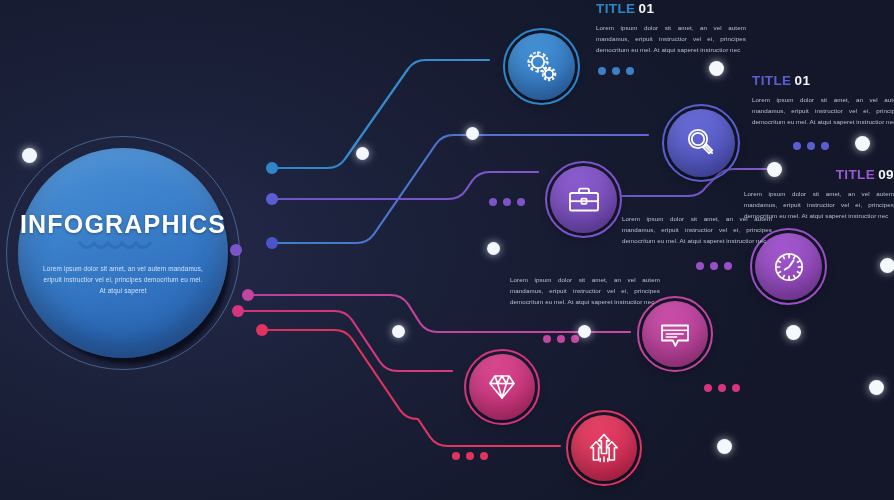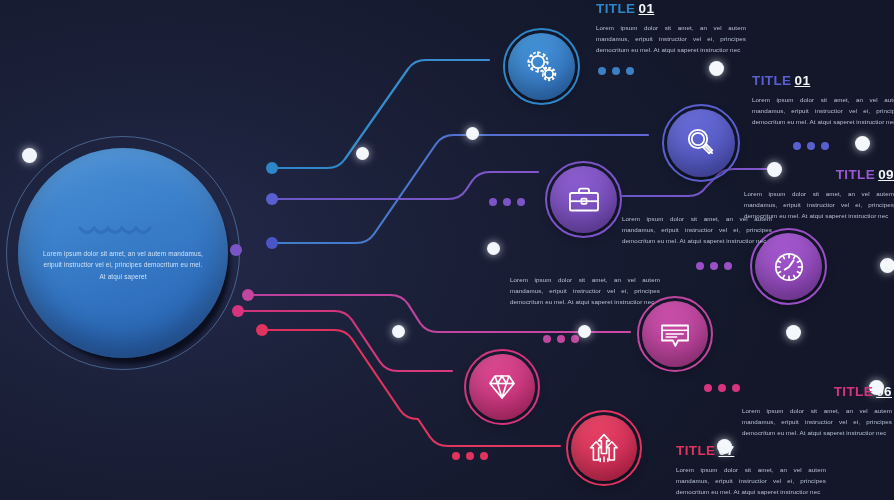--- a/index.html
+++ b/index.html
@@ -63,21 +63,21 @@
     color:#cfe3f7; font-size:6.4px; line-height:1.72; letter-spacing:0.15px;
   }
   .center-node-dot {
     position:absolute; width:15px; height:15px; border-radius:50%;
     background:#f2f6fb; box-shadow:0 0 9px rgba(235,245,255,0.75);
   }
 
   
   .block { position:absolute; width:150px; }
   .block .ttl { font-size:13.5px; font-weight:bold; letter-spacing:0.4px; line-height:1; }
-  .block .ttl .num { color:#f3f6fa; margin-left:3px;text-decoration:underline; }
+  .block .ttl .num { color:#f3f6fa; margin-left:3px; }
   .block .body {
     margin-top:6px; color:#b9c0d6; font-size:6.2px; line-height:1.78;
     letter-spacing:0.1px; text-align:justify;
   }
   .align-right { text-align:right; }
   .align-right .body { text-align:justify; }
 
   
   .triplet { position:absolute; display:flex; gap:6px; }
   .triplet i { display:block; width:8px; height:8px; border-radius:50%; }
@@ -144,20 +144,21 @@
 
       <path d="M262 330 L334 330 Q346 330 352 339 L400 410 Q406 419 418 419 L430 437 Q436 446 448 446 L560 446" stroke="url(#g7)"></path>
       <path d="M648 446 L724 446" stroke="url(#g7)"></path>
     </g>
   </svg>
 
   <div id="center-circle">
     <div class="halo"></div>
     <div class="dropshadow"></div>
     <div class="face">
+      <div id="center-title">INFOGRAPHICS</div>
       <svg id="center-wave" width="92" height="13" viewBox="0 0 92 13">
         <path d="M3 2 q7 9 14 0 q7 9 14 0 q7 9 14 0 q7 9 14 0 q7 9 14 0" fill="none" stroke="#2a63ad" stroke-width="3.4" stroke-linecap="round"></path>
       </svg>
       <div id="center-sub">Lorem ipsum dolor sit amet, an vel autem mandamus, eripuit instructior vel ei, principes democritum eu mel. At atqui saperet</div>
     </div>
   </div>
   <div class="center-node-dot" style="left:22px; top:148px;"></div>
 
   <div class="node" id="node1" style="left:503px; top:28px; width:77px; height:77px;">
     <div class="shadow"></div>
@@ -286,50 +287,38 @@
       <path d="M13 9l2.6 7.5L20 31l4.4-14.5L27 9"></path>
       <path d="M15.6 16.5L20 9l4.4 7.5"></path>
     </svg>
   </div>
   <div class="knob" style="left:869px; top:380px;"></div>
   <div class="triplet" style="left:704px; top:384px;">
     <i style="background:#d6347e"></i>
       <i style="background:#d6347e"></i>
       <i style="background:#d6347e"></i>
   </div>
-  <div class="block align-right" style="left:742px; top:385px;">
-    <div class="ttl" style="color:#d6347e;">
-      <span>TITLE</span><span class="num">06</span>
-    </div>
-    <div class="body">Lorem ipsum dolor sit amet, an vel autem mandamus, eripuit instructior vel ei, principes democritum eu mel. At atqui saperet instructior nec</div>
-  </div>
 
   <div class="node" id="node7" style="left:566px; top:410px; width:76px; height:76px;">
     <div class="shadow"></div>
     <div class="disc" style="background:linear-gradient(150deg,#ec4a6c,#cf2450);"></div>
     <div class="ring" style="border-color:#e0335f;"></div>
     <svg class="glyph" width="40" height="40" viewBox="0 0 40 40" fill="none" stroke="#ffffff" stroke-width="1.6" stroke-linejoin="round" stroke-linecap="round">
       <path d="M20 6.5l5.6 6.4h-3v12.6h-5.2V12.9h-3z"></path>
       <path d="M12.2 13.8l5.2 6h-2.8v12.2H9.4V19.8H6.6z"></path>
       <path d="M27.8 13.8l5.4 6h-2.8v12.2h-5.2V19.8h-2.8z"></path>
       <path d="M20 29v4.5M16.2 30.5v3M23.8 30.5v3"></path>
     </svg>
   </div>
   <div class="knob" style="left:717px; top:439px;"></div>
   <div class="triplet" style="left:452px; top:452px;">
     <i style="background:#e0335f"></i>
       <i style="background:#e0335f"></i>
       <i style="background:#e0335f"></i>
   </div>
-  <div class="block" style="left:676px; top:444px;">
-    <div class="ttl" style="color:#e0335f;">
-      <span>TITLE</span><span class="num">07</span>
-    </div>
-    <div class="body">Lorem ipsum dolor sit amet, an vel autem mandamus, eripuit instructior vel ei, principes democritum eu mel. At atqui saperet instructior nec</div>
-  </div>
 
   <div class="stub" style="left:266px; top:162px; background:#2e86c8;"></div>
   <div class="stub" style="left:266px; top:237px; background:#4a56c8;"></div>
   <div class="stub" style="left:266px; top:193px; background:#5a5fd0;"></div>
   <div class="stub" style="left:230px; top:244px; background:#7d54c8;"></div>
   <div class="stub" style="left:242px; top:289px; background:#c2459f;"></div>
   <div class="stub" style="left:232px; top:305px; background:#d6347e;"></div>
   <div class="stub" style="left:256px; top:324px; background:#e0335f;"></div>
 
   <div class="knob" style="left:356px; top:147px; width:13px; height:13px;"></div>

